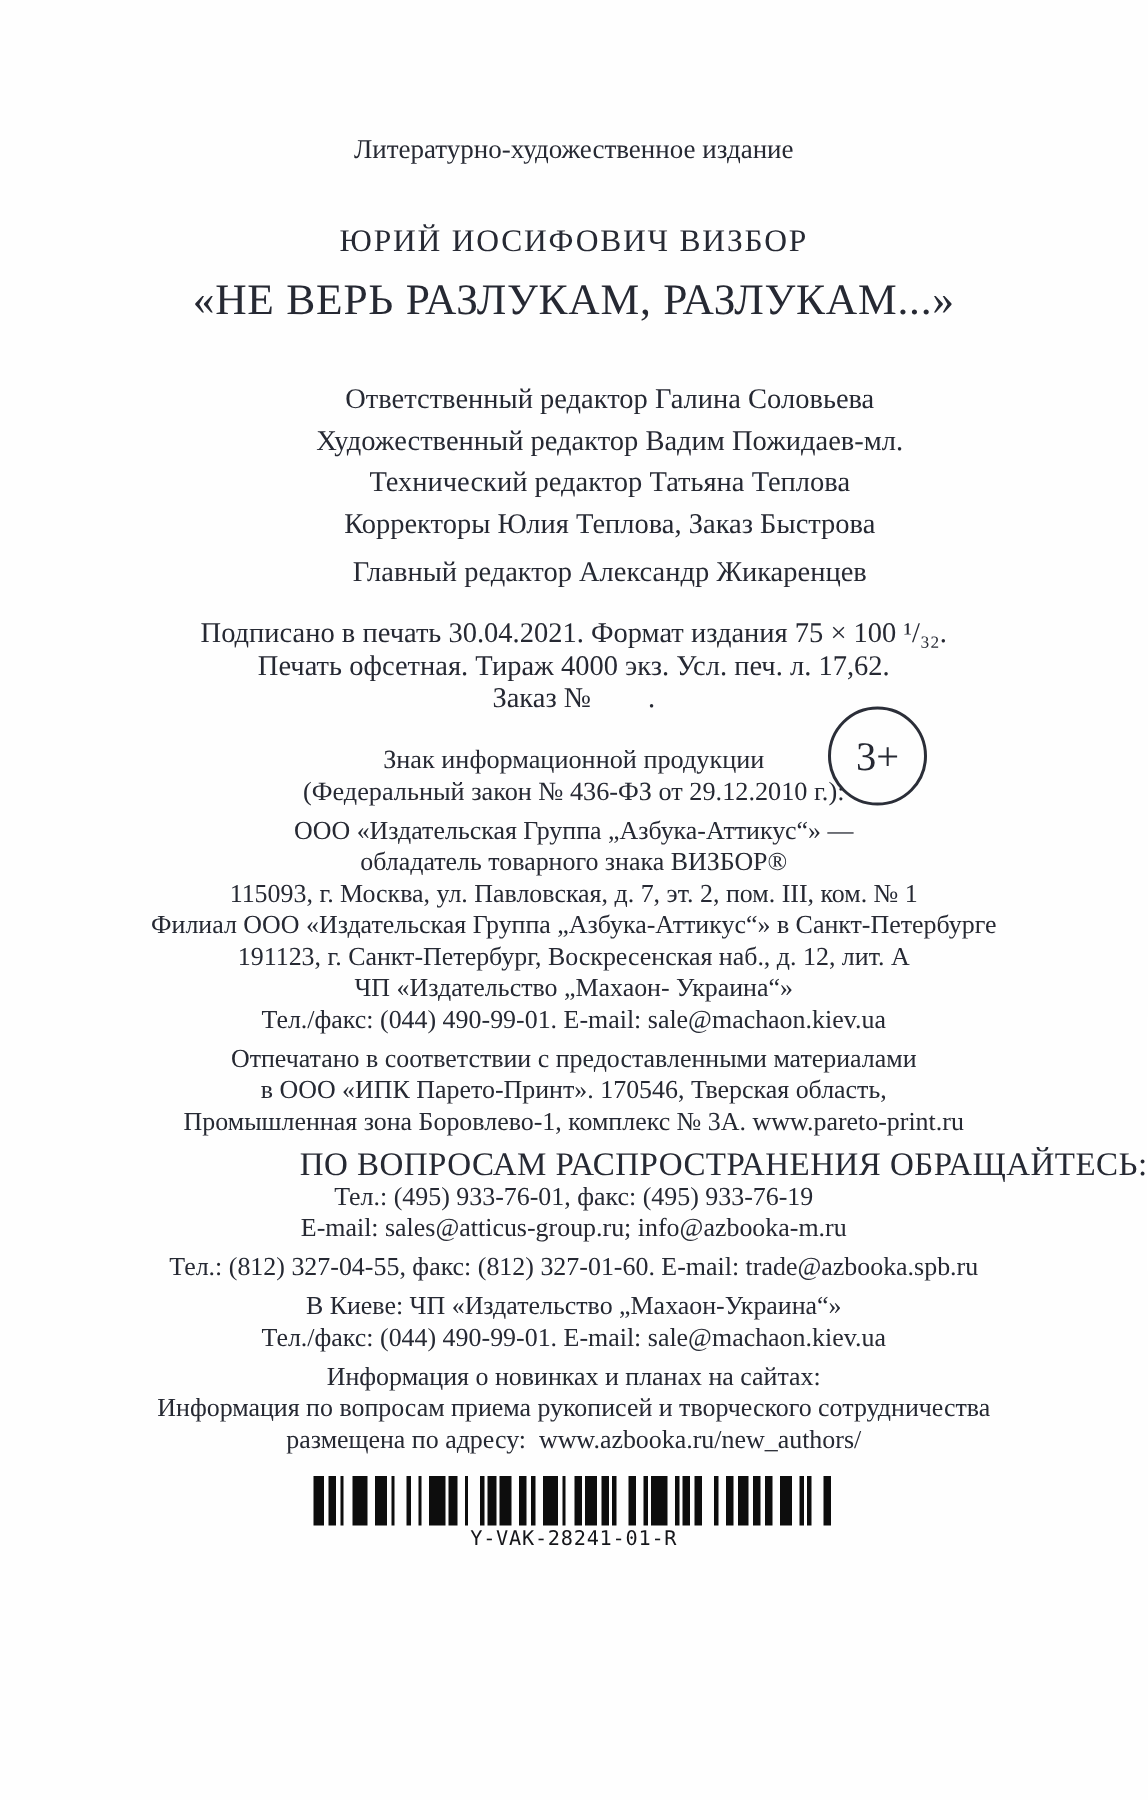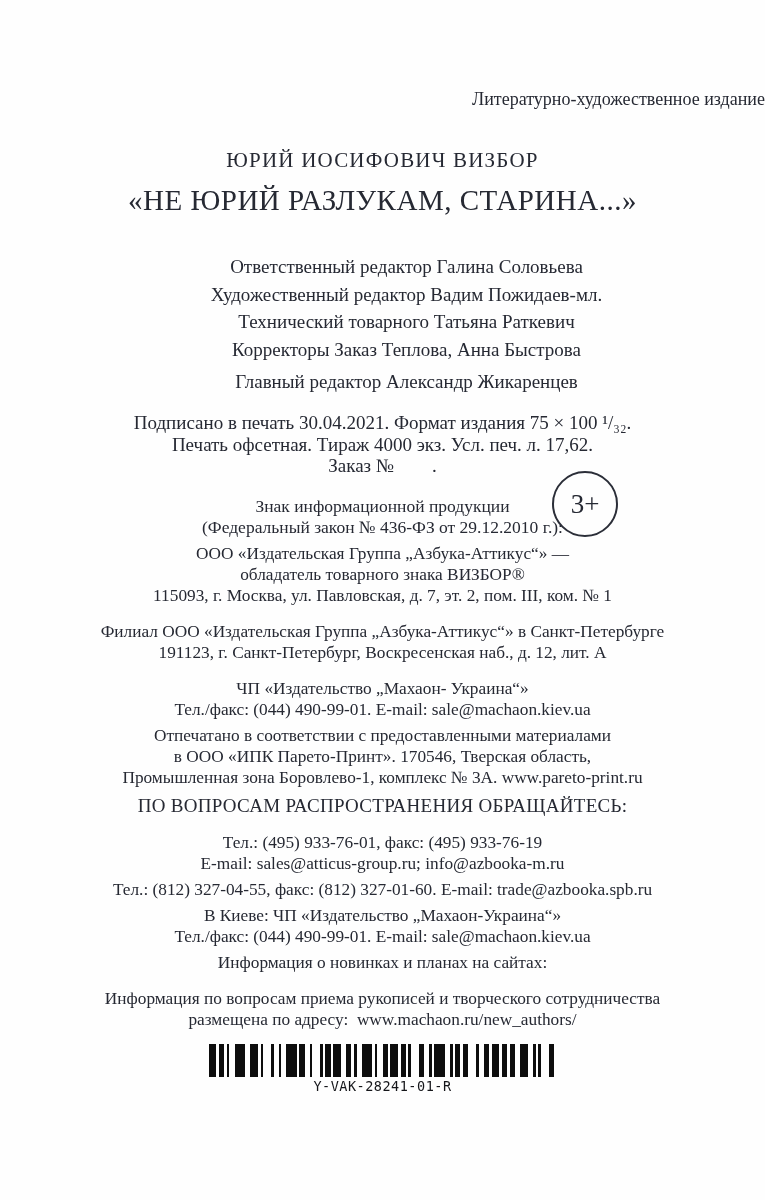--- a/index.html
+++ b/index.html
@@ -19,21 +19,20 @@
   }
   .line {
     text-align: center;
     white-space: pre-wrap;
   }
   .edition-type {
     margin-top: 0;
     padding-top: 88px;
     font-size: 18px;
     line-height: 22px;
-    text-align: right;
   }
   .author {
     margin-top: 38px;
     font-size: 21px;
     line-height: 25px;
     letter-spacing: 1.2px;
   }
   .book-title {
     margin-top: 10px;
     font-size: 29px;
@@ -72,27 +71,28 @@
     display: flex;
     align-items: center;
     justify-content: center;
     font-size: 27px;
     background: #fefefe;
   }
   .blk {
     font-size: 17.3px;
     line-height: 21px;
   }
-  .gap4  { margin-top: 15px; }
+  .gap4  { margin-top: 0; }
   .gap5  { margin-top: 5px; }
   .dist-heading {
     margin-top: 7px;
-    font-size: 19px;
+    font-size: 22px;
     line-height: 22px;
     letter-spacing: 0.3px;
+    text-align: right;
   }
   .barcode-wrap {
     margin-top: 14px;
     display: flex;
     flex-direction: column;
     align-items: center;
   }
   .barcode {
     display: flex;
     height: 33px;
@@ -109,27 +109,27 @@
   }
 </style>
 </head>
 <body>
 
 <div class="page">
 
   <div class="line edition-type">Литературно-художественное издание</div>
 
   <div class="line author">ЮРИЙ ИОСИФОВИЧ ВИЗБОР</div>
-  <div class="line book-title">«НЕ ЮРИЙ РАЗЛУКАМ, СТАРИНА...»</div>
+  <div class="line book-title">«НЕ ВЕРЬ РАЗЛУКАМ, РАЗЛУКАМ...»</div>
 
   <div class="staff">
     <div class="line">Ответственный редактор Галина Соловьева</div>
     <div class="line">Художественный редактор Вадим Пожидаев-мл.</div>
-    <div class="line">Технический товарного Татьяна Раткевич</div>
-    <div class="line">Корректоры Заказ Теплова, Анна Быстрова</div>
+    <div class="line">Технический редактор Татьяна Теплова</div>
+    <div class="line">Корректоры Юлия Теплова, Заказ Быстрова</div>
     <div class="line chief">Главный редактор Александр Жикаренцев</div>
   </div>
 
   <div class="print-info">
     <div class="line">Подписано в печать 30.04.2021. Формат издания 75 × 100 ¹/₃₂.</div>
     <div class="line">Печать офсетная. Тираж 4000 экз. Усл. печ. л. 17,62.</div>
     <div class="line">Заказ №        .</div>
   </div>
 
   <div class="age-block">
@@ -175,21 +175,21 @@
     <div class="line">В Киеве: ЧП «Издательство „Махаон-Украина“»</div>
     <div class="line">Тел./факс: (044) 490-99-01. E-mail: sale@machaon.kiev.ua</div>
   </div>
 
   <div class="blk gap5">
     <div class="line">Информация о новинках и планах на сайтах:</div>
   </div>
 
   <div class="blk gap4">
     <div class="line">Информация по вопросам приема рукописей и творческого сотрудничества</div>
-    <div class="line">размещена по адресу:  www.machaon.ru/new_authors/</div>
+    <div class="line">размещена по адресу:  www.azbooka.ru/new_authors/</div>
   </div>
 
   <div class="barcode-wrap">
     <div class="barcode">
         <span class="bar" style="width: 7.8px;"></span>
         <span class="gap" style="width: 2.6px;"></span>
         <span class="bar" style="width: 5.2px;"></span>
         <span class="gap" style="width: 2.6px;"></span>
         <span class="bar" style="width: 2.6px;"></span>
         <span class="gap" style="width: 5.2px;"></span>

